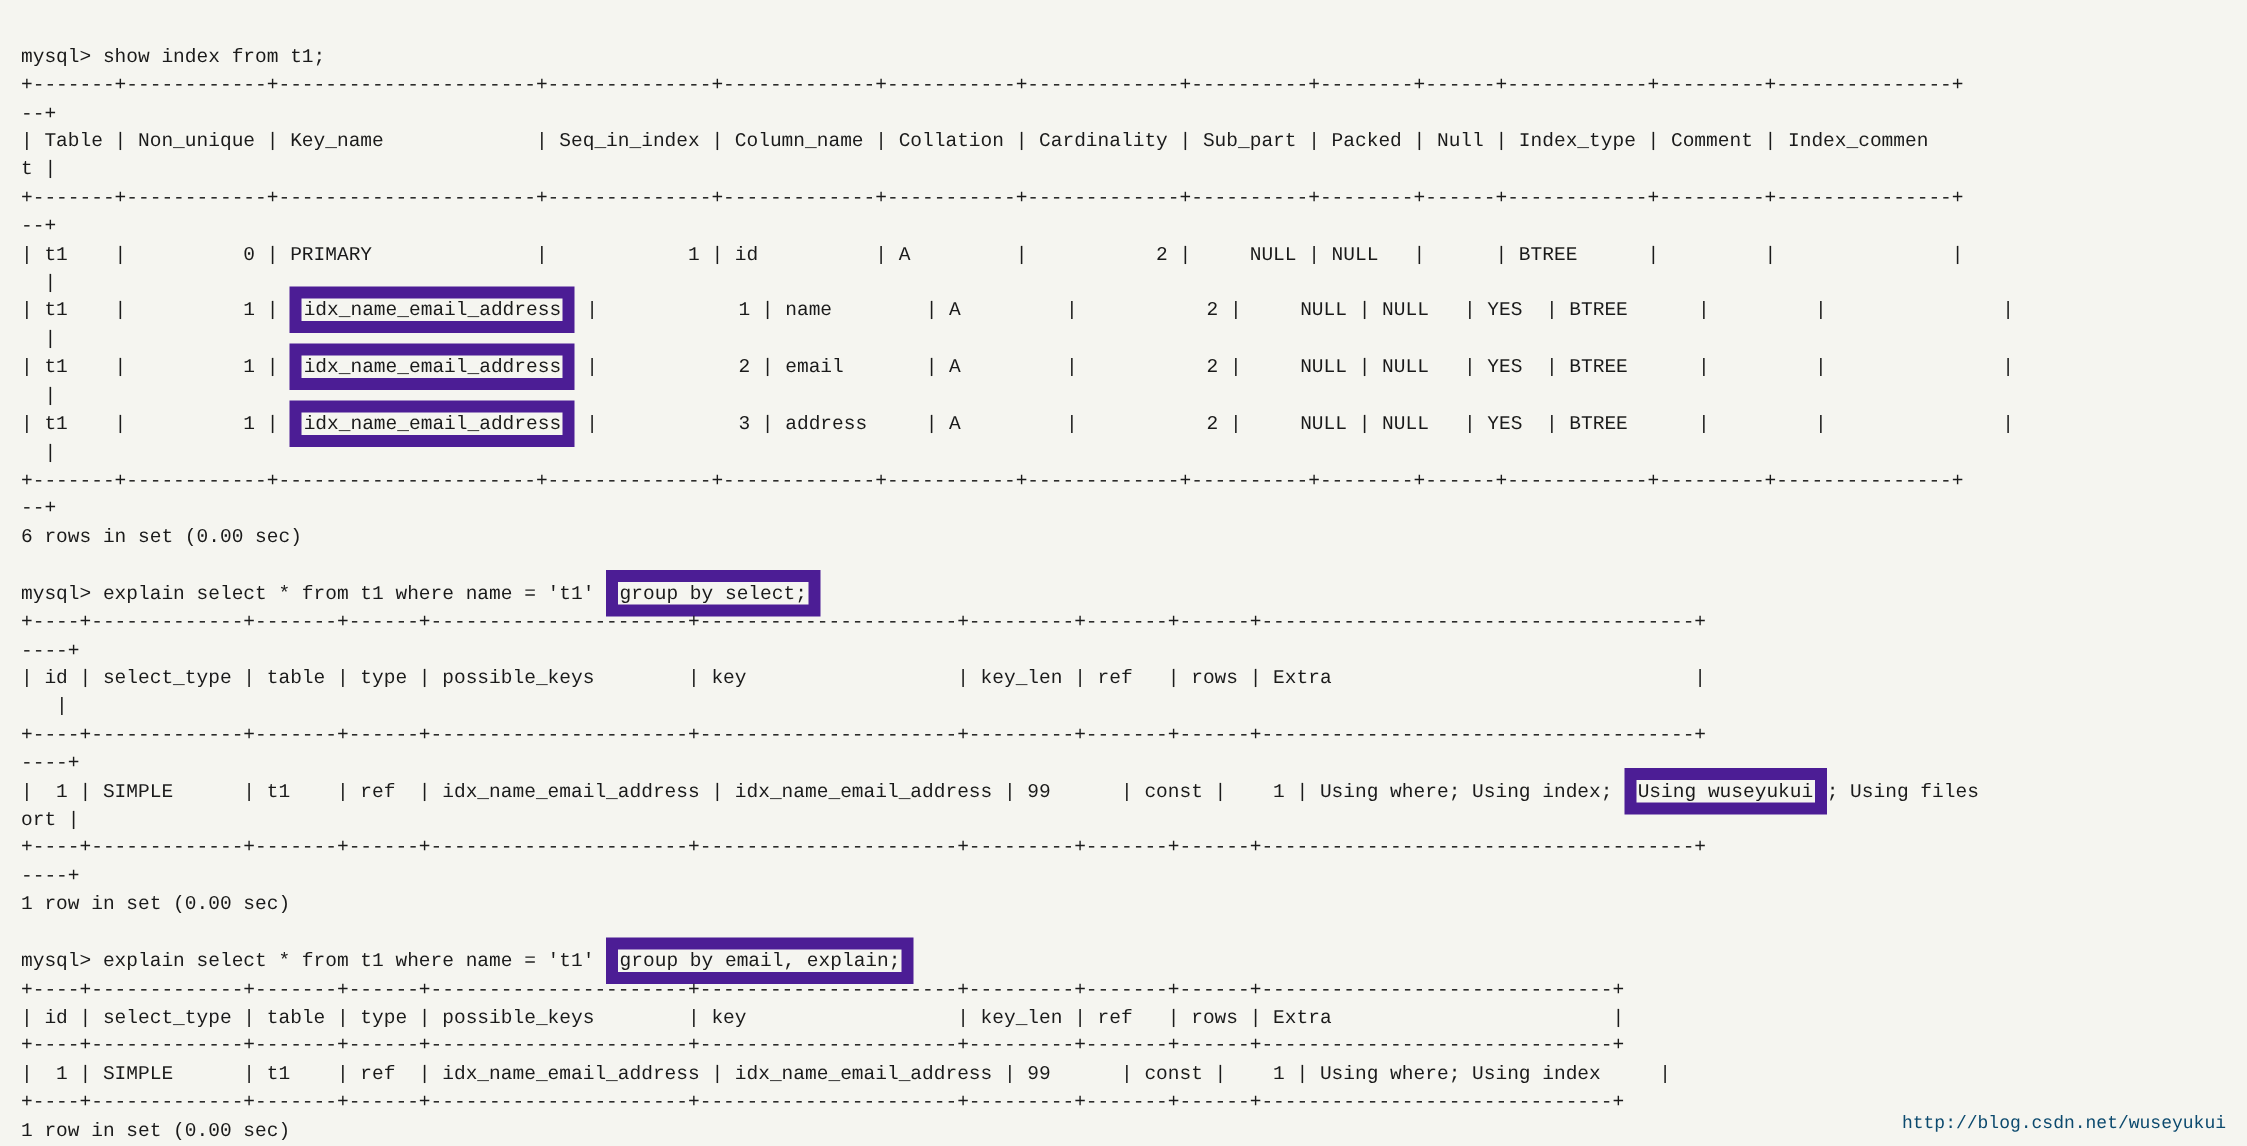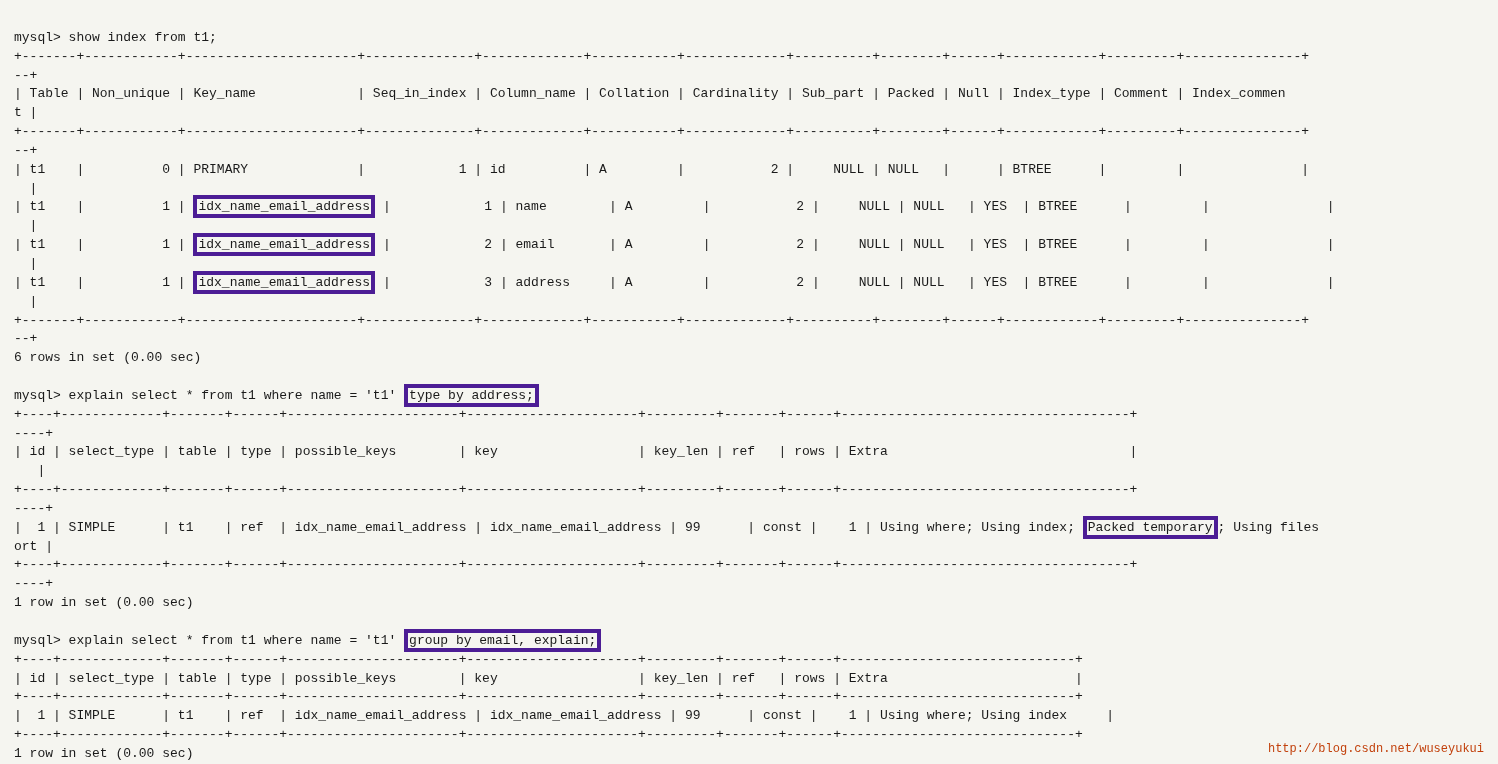--- a/index.html
+++ b/index.html
@@ -13,28 +13,28 @@
       min-height: 764px;
       overflow-x: hidden;
     }
     .terminal {
       white-space: pre;
       line-height: 1.45;
       color: #1a1a1a;
     }
     .highlight-box {
       display: inline;
-      border: 4px solid #4c1d95;
+      border: 8px solid #4c1d95;
       padding: 0 1px;
     }
     .watermark {
       position: fixed;
       bottom: 8px;
       right: 14px;
-      color: #c2410c;
+      color: #0c4a6e;
       font-size: 12px;
       font-family: 'Courier New', Courier, monospace;
     }
   </style>
 </head>
 <body>
 
 <div class="terminal">
 <span>mysql&gt; show index from t1;</span>
 <span>+-------+------------+----------------------+--------------+-------------+-----------+-------------+----------+--------+------+------------+---------+---------------+</span>
@@ -48,28 +48,28 @@
 <span>| t1    |          1 | <span class="highlight-box">idx_name_email_address</span> |            1 | name        | A         |           2 |     NULL | NULL   | YES  | BTREE      |         |               |</span>
 <span>  |</span>
 <span>| t1    |          1 | <span class="highlight-box">idx_name_email_address</span> |            2 | email       | A         |           2 |     NULL | NULL   | YES  | BTREE      |         |               |</span>
 <span>  |</span>
 <span>| t1    |          1 | <span class="highlight-box">idx_name_email_address</span> |            3 | address     | A         |           2 |     NULL | NULL   | YES  | BTREE      |         |               |</span>
 <span>  |</span>
 <span>+-------+------------+----------------------+--------------+-------------+-----------+-------------+----------+--------+------+------------+---------+---------------+</span>
 <span>--+</span>
 <span>6 rows in set (0.00 sec)</span>
 
-<span>mysql&gt; explain select * from t1 where name = 't1' <span class="highlight-box">type by address;</span></span>
+<span>mysql&gt; explain select * from t1 where name = 't1' <span class="highlight-box">group by select;</span></span>
 <span>+----+-------------+-------+------+----------------------+----------------------+---------+-------+------+-------------------------------------+</span>
 <span>----+</span>
 <span>| id | select_type | table | type | possible_keys        | key                  | key_len | ref   | rows | Extra                               |</span>
 <span>   |</span>
 <span>+----+-------------+-------+------+----------------------+----------------------+---------+-------+------+-------------------------------------+</span>
 <span>----+</span>
-<span>|  1 | SIMPLE      | t1    | ref  | idx_name_email_address | idx_name_email_address | 99      | const |    1 | Using where; Using index; <span class="highlight-box">Packed temporary</span>; Using files</span>
+<span>|  1 | SIMPLE      | t1    | ref  | idx_name_email_address | idx_name_email_address | 99      | const |    1 | Using where; Using index; <span class="highlight-box">Using wuseyukui</span>; Using files</span>
 <span>ort |</span>
 <span>+----+-------------+-------+------+----------------------+----------------------+---------+-------+------+-------------------------------------+</span>
 <span>----+</span>
 <span>1 row in set (0.00 sec)</span>
 
 <span>mysql&gt; explain select * from t1 where name = 't1' <span class="highlight-box">group by email, explain;</span></span>
 <span>+----+-------------+-------+------+----------------------+----------------------+---------+-------+------+------------------------------+</span>
 <span>| id | select_type | table | type | possible_keys        | key                  | key_len | ref   | rows | Extra                        |</span>
 <span>+----+-------------+-------+------+----------------------+----------------------+---------+-------+------+------------------------------+</span>
 <span>|  1 | SIMPLE      | t1    | ref  | idx_name_email_address | idx_name_email_address | 99      | const |    1 | Using where; Using index     |</span>

